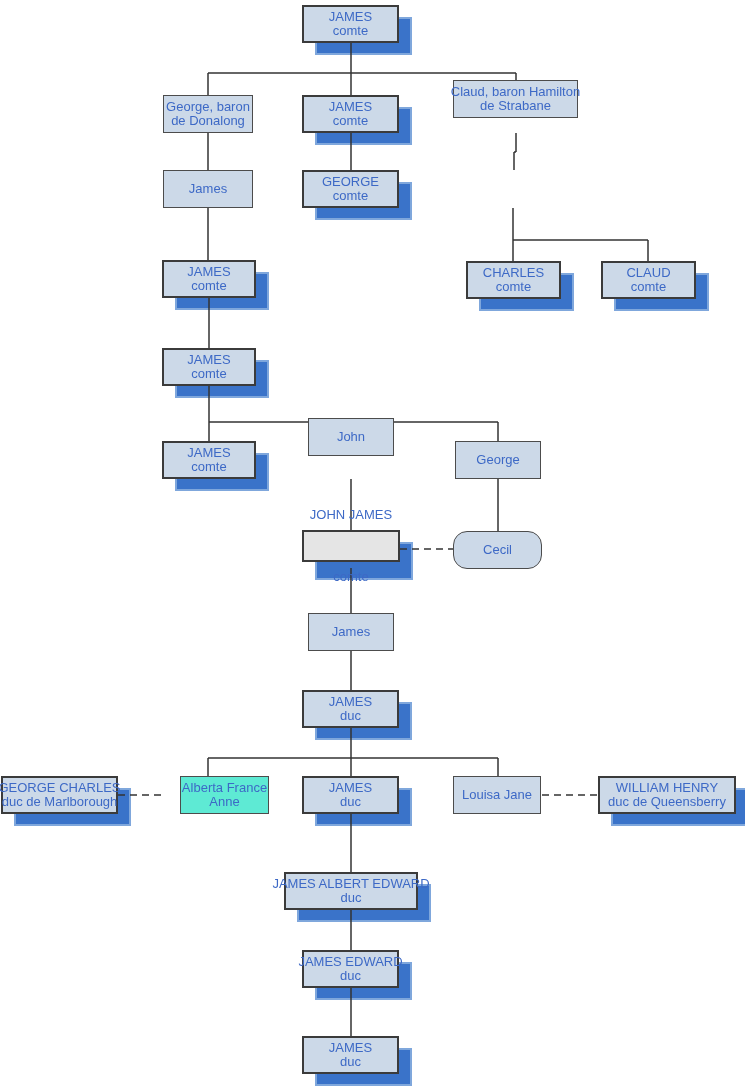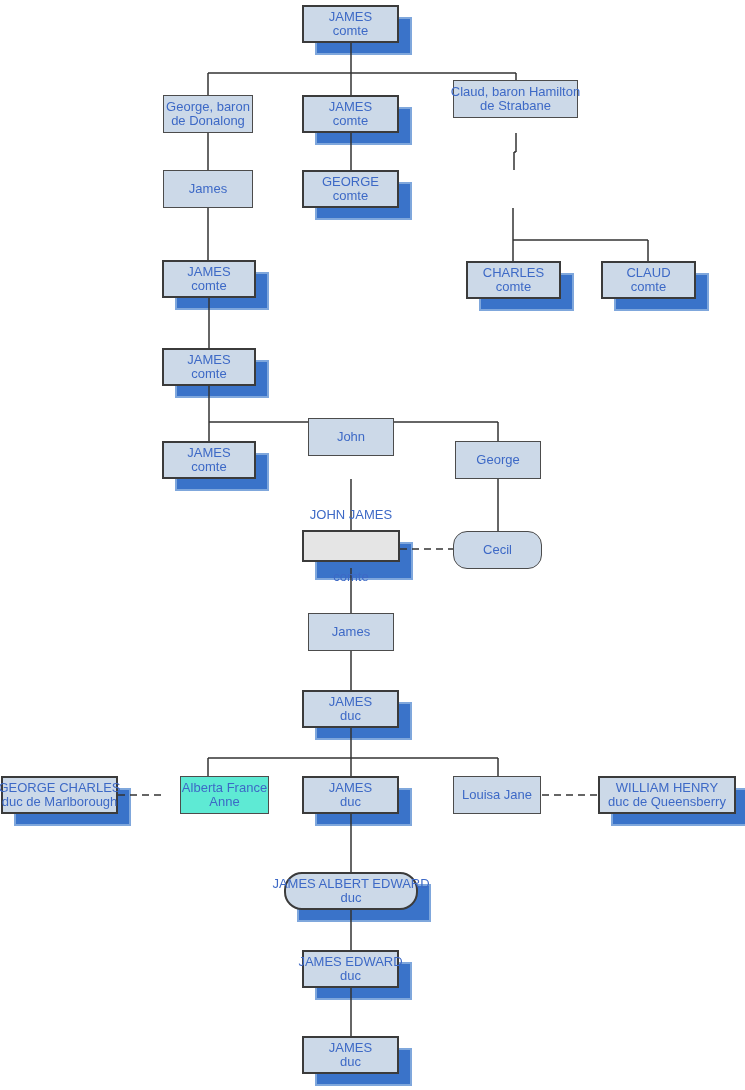--- a/index.html
+++ b/index.html
@@ -174,21 +174,21 @@
       <span>JAMES</span>
       <span>duc</span>
     </div>
     <div class="node plain" style="left: 453px; top: 776px; width: 88px; height: 38px; background: rgb(204, 217, 232); border-style: solid; border-color: rgb(76, 76, 76); color: rgb(61, 105, 198);">
       <span>Louisa Jane</span>
     </div>
     <div class="node shadowed" style="left: 598px; top: 776px; width: 138px; height: 38px; background: rgb(204, 217, 232); border-style: solid; border-color: rgb(59, 59, 59); color: rgb(61, 105, 198);">
       <span>WILLIAM HENRY</span>
       <span>duc de Queensberry</span>
     </div>
-    <div class="node shadowed" style="left: 284px; top: 872px; width: 134px; height: 38px; background: rgb(204, 217, 232); border-style: solid; border-color: rgb(59, 59, 59); color: rgb(61, 105, 198); border-radius: 18px;">
+    <div class="node shadowed" style="left: 284px; top: 872px; width: 134px; height: 38px; background: rgb(204, 217, 232); border-style: solid; border-color: rgb(59, 59, 59); color: rgb(61, 105, 198);">
       <span>JAMES ALBERT EDWARD</span>
       <span>duc</span>
     </div>
     <div class="node shadowed" style="left: 302px; top: 950px; width: 97px; height: 38px; background: rgb(204, 217, 232); border-style: solid; border-color: rgb(59, 59, 59); color: rgb(61, 105, 198);">
       <span>JAMES EDWARD</span>
       <span>duc</span>
     </div>
     <div class="node shadowed" style="left: 302px; top: 1036px; width: 97px; height: 38px; background: rgb(204, 217, 232); border-style: solid; border-color: rgb(59, 59, 59); color: rgb(61, 105, 198);">
       <span>JAMES</span>
       <span>duc</span>

